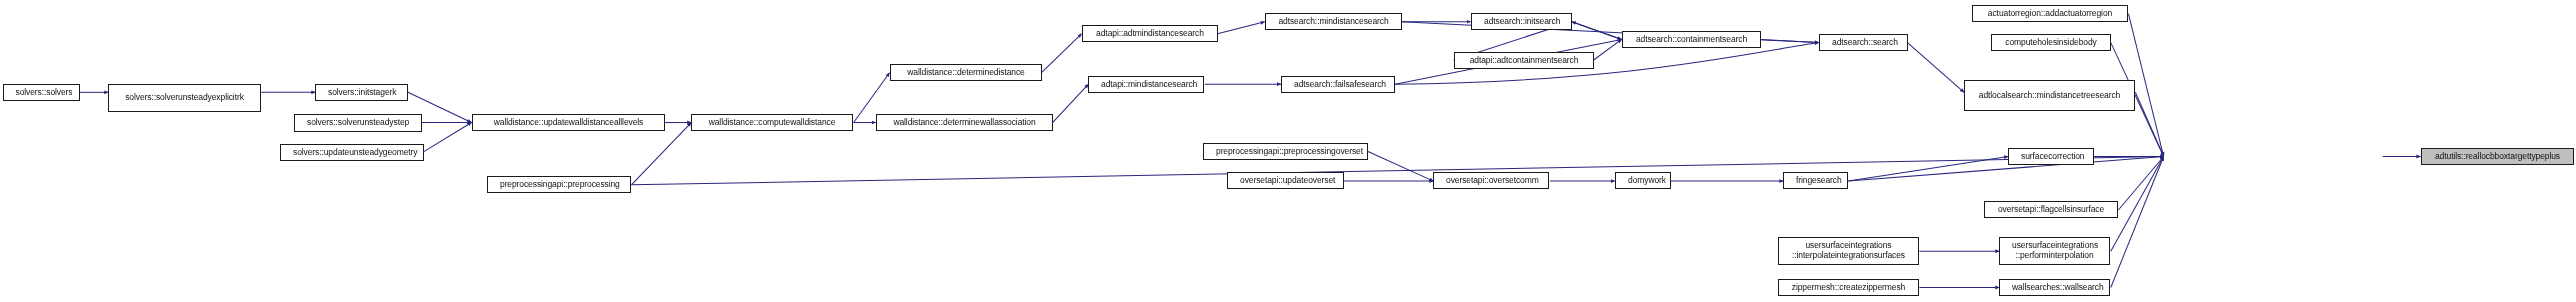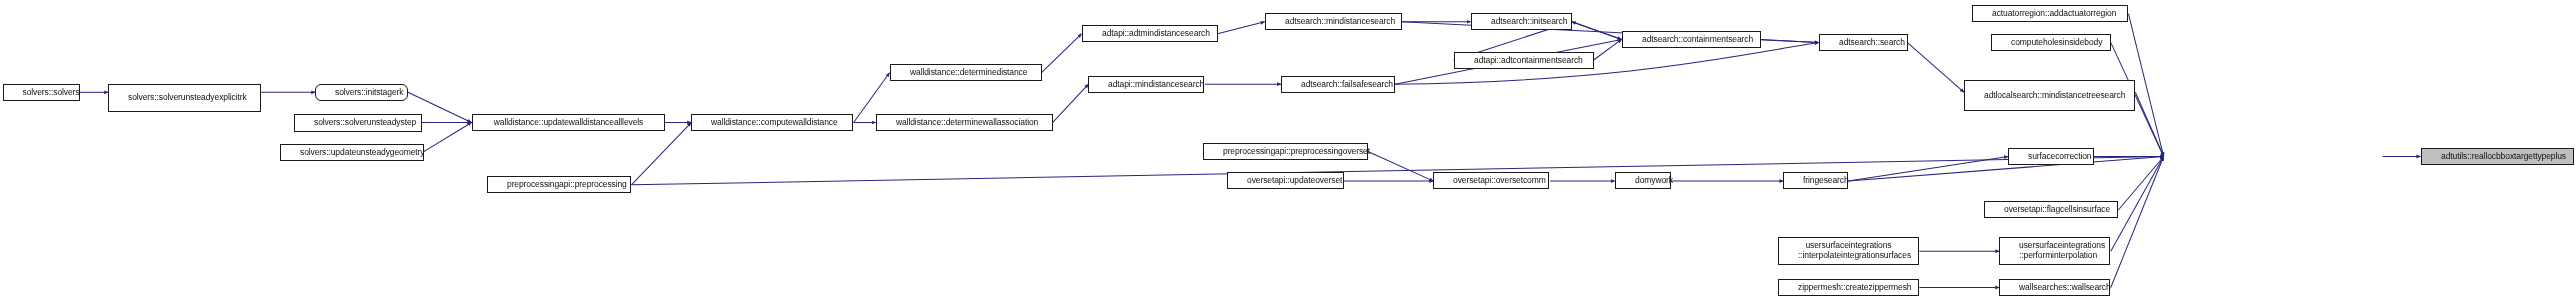--- a/index.html
+++ b/index.html
@@ -39,21 +39,21 @@
     color: #111111;
     display: flex;
     align-items: center;
     justify-content: center;
     text-align: center;
     font-size: 8.5px;
     line-height: 1.12;
     letter-spacing: -0.1px;
     white-space: pre;
     cursor: pointer;
-    padding: 0 19px;
+    padding: 0 12px;
   }
   .node.highlight {
     background: #bfbfbf;
   }
   .node .node-label {
     display: block;
     width: 100%;
   }
 </style>
 </head>
@@ -103,21 +103,21 @@
       <path d="M 3049 399 L 3176 399" fill="none" stroke="#26267f" stroke-width="1.6" marker-end="url(#arrowhead)"></path>
       <path d="M 3353 399 L 3437 248.5" fill="none" stroke="#26267f" stroke-width="1.6" marker-end="url(#arrowhead)"></path>
       <path d="M 3049 456.5 L 3176 456.5" fill="none" stroke="#26267f" stroke-width="1.6" marker-end="url(#arrowhead)"></path>
       <path d="M 3353 456.5 L 3437 248.5" fill="none" stroke="#26267f" stroke-width="1.6" marker-end="url(#arrowhead)"></path>
       <path d="M 3785 248.5 L 3845 248.5" fill="none" stroke="#26267f" stroke-width="1.6" marker-end="url(#arrowhead)"></path>
       <path d="M 1003 293.5 L 3437 248.5" fill="none" stroke="#26267f" stroke-width="1.6" marker-end="url(#arrowhead)"></path>
     </svg>
   <div id="node-layer">
       <div class="node" style="left: 2.5px; top: 84px; width: 77px; height: 17px;"><span class="node-label">solvers::solvers</span></div>
       <div class="node" style="left: 108px; top: 84px; width: 153px; height: 28px;"><span class="node-label">solvers::solverunsteadyexplicitrk</span></div>
-      <div class="node" style="left: 315px; top: 84px; width: 93px; height: 17px; border-radius: 6px;"><span class="node-label">solvers::initstagerk</span></div>
+      <div class="node" style="left: 315px; top: 84px; width: 93px; height: 17px;"><span class="node-label">solvers::initstagerk</span></div>
       <div class="node" style="left: 294px; top: 114px; width: 128px; height: 18px;"><span class="node-label">solvers::solverunsteadystep</span></div>
       <div class="node" style="left: 280px; top: 144px; width: 144px; height: 17px; justify-content: flex-end;"><span class="node-label">solvers::updateunsteadygeometry</span></div>
       <div class="node" style="left: 472px; top: 114px; width: 193px; height: 17px;"><span class="node-label">walldistance::updatewalldistancealllevels</span></div>
       <div class="node" style="left: 691px; top: 114px; width: 162px; height: 17px;"><span class="node-label">walldistance::computewalldistance</span></div>
       <div class="node" style="left: 890px; top: 64px; width: 152px; height: 17px;"><span class="node-label">walldistance::determinedistance</span></div>
       <div class="node" style="left: 876px; top: 114px; width: 177px; height: 17px;"><span class="node-label">walldistance::determinewallassociation</span></div>
       <div class="node" style="left: 487px; top: 176px; width: 144px; height: 17px;"><span class="node-label">preprocessingapi::preprocessing</span></div>
       <div class="node" style="left: 1082px; top: 25px; width: 136px; height: 17px;"><span class="node-label">adtapi::adtmindistancesearch</span></div>
       <div class="node" style="left: 1088px; top: 76px; width: 116px; height: 17px;"><span class="node-label">adtapi::mindistancesearch</span></div>
       <div class="node" style="left: 1265px; top: 13.2px; width: 137px; height: 17px;"><span class="node-label">adtsearch::mindistancesearch</span></div>

